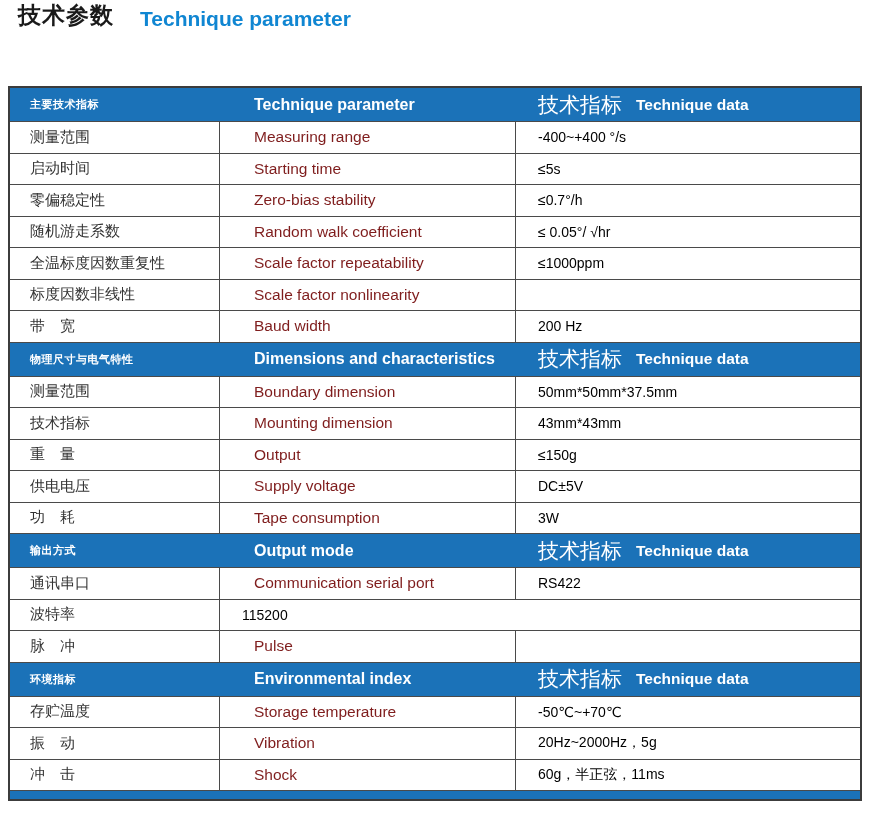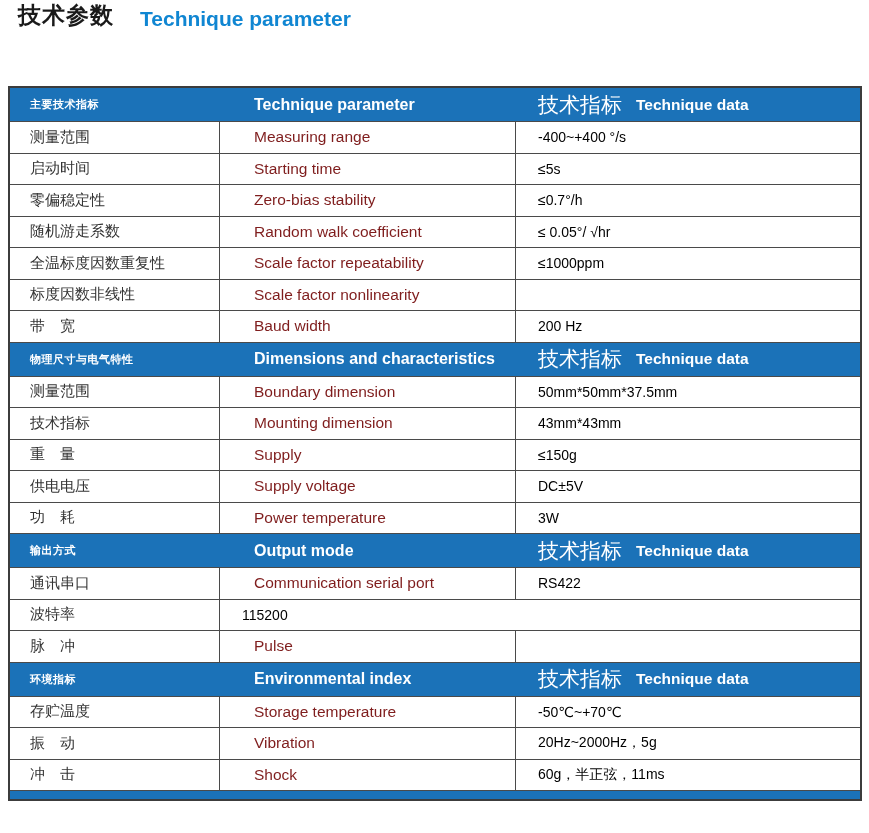--- a/index.html
+++ b/index.html
@@ -188,21 +188,21 @@
         </div>
         <div class="c3">
           <span class="cell-val">43mm*43mm</span>
         </div>
       </div>
       <div class="row">
         <div class="c1">
           <span class="cell-zh">重　量</span>
         </div>
         <div class="c2">
-          <span class="cell-en">Supply</span>
+          <span class="cell-en">Output</span>
         </div>
         <div class="c3">
           <span class="cell-val">≤150g</span>
         </div>
       </div>
       <div class="row">
         <div class="c1">
           <span class="cell-zh">供电电压</span>
         </div>
         <div class="c2">
@@ -210,21 +210,21 @@
         </div>
         <div class="c3">
           <span class="cell-val">DC±5V</span>
         </div>
       </div>
       <div class="row">
         <div class="c1">
           <span class="cell-zh">功　耗</span>
         </div>
         <div class="c2">
-          <span class="cell-en">Power temperature</span>
+          <span class="cell-en">Tape consumption</span>
         </div>
         <div class="c3">
           <span class="cell-val">3W</span>
         </div>
       </div>
       <div class="row section-header">
         <div class="c1">
           <span class="sec-zh">输出方式</span>
         </div>
         <div class="c2">

